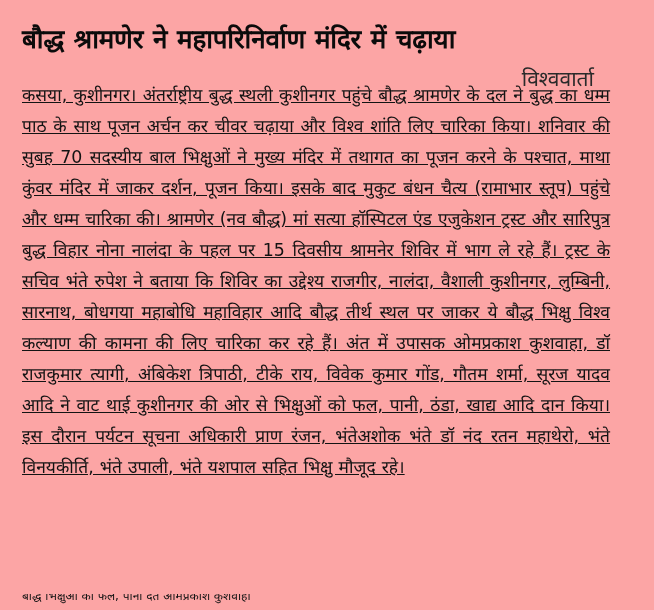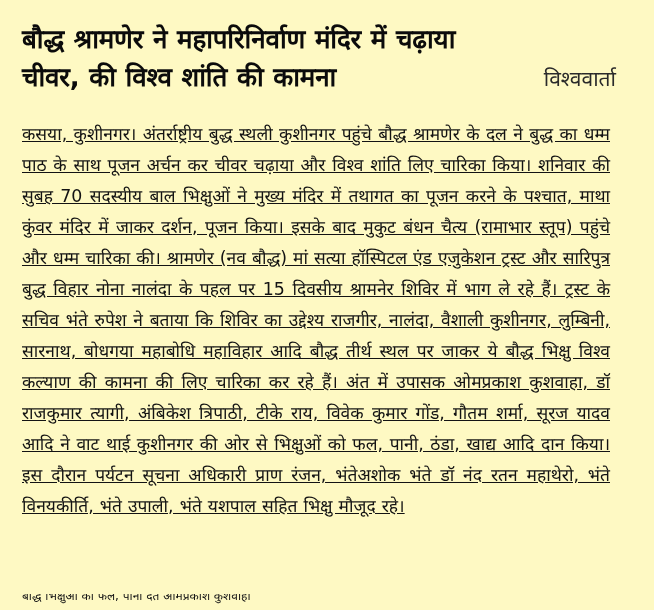--- a/index.html
+++ b/index.html
@@ -11,41 +11,41 @@
     width: 654px;
     height: 610px;
     overflow: hidden;
     font-family: "Liberation Serif", "DejaVu Serif", serif;
     color: #111111;
   }
   .page {
     position: relative;
     width: 654px;
     height: 610px;
-    background: #fef9c3;
+    background: #fca5a5;
     box-sizing: border-box;
     padding: 14px 22px 0 22px;
   }
   .headline {
     font-family: "DejaVu Sans", "Liberation Sans", sans-serif;
     font-weight: bold;
     font-size: 26px;
     line-height: 1.48;
     letter-spacing: -0.2px;
     color: #0b0b0b;
     margin: 6px 0 0 0;
     max-width: 575px;
     word-spacing: 1px;
   }
   .headline .ln {
     display: block;
   }
   .watermark {
     position: absolute;
-    right: 38px;
+    right: 60px;
     top: 64px;
     font-family: "DejaVu Sans", "Liberation Sans", sans-serif;
     font-size: 21px;
     color: #2a2a2a;
     letter-spacing: 0px;
   }
   .body-copy {
     margin-top: 22px;
     font-family: "DejaVu Sans", "Liberation Sans", sans-serif;
     font-size: 17.4px;
@@ -77,21 +77,20 @@
     margin-top: -8px;
   }
 </style>
 </head>
 <body>
 
 <div class="page">
 
   <h1 class="headline">
     <span class="ln">बौद्ध श्रामणेर ने महापरिनिर्वाण मंदिर में चढ़ाया</span>
-    <span class="ln">चीवर, की विश्व शांति की कामना</span>
   </h1>
 
   <div class="watermark">विश्ववार्ता</div>
 
   <div class="body-copy">
     <p>कसया, कुशीनगर। अंतर्राष्ट्रीय बुद्ध स्थली कुशीनगर पहुंचे बौद्ध श्रामणेर के दल ने बुद्ध का धम्म पाठ के साथ पूजन अर्चन कर चीवर चढ़ाया और विश्व शांति लिए चारिका किया। शनिवार की सुबह 70 सदस्यीय बाल भिक्षुओं ने मुख्य मंदिर में तथागत का पूजन करने के पश्चात, माथा कुंवर मंदिर में जाकर दर्शन, पूजन किया। इसके बाद मुकुट बंधन चैत्य (रामाभार स्तूप) पहुंचे और धम्म चारिका की। श्रामणेर (नव बौद्ध) मां सत्या हॉस्पिटल एंड एजुकेशन ट्रस्ट और सारिपुत्र बुद्ध विहार नोना नालंदा के पहल पर 15 दिवसीय श्रामनेर शिविर में भाग ले रहे हैं। ट्रस्ट के सचिव भंते रुपेश ने बताया कि शिविर का उद्देश्य राजगीर, नालंदा, वैशाली कुशीनगर, लुम्बिनी, सारनाथ, बोधगया महाबोधि महाविहार आदि बौद्ध तीर्थ स्थल पर जाकर ये बौद्ध भिक्षु विश्व कल्याण की कामना की लिए चारिका कर रहे हैं। अंत में उपासक ओमप्रकाश कुशवाहा, डॉ राजकुमार त्यागी, अंबिकेश त्रिपाठी, टीके राय, विवेक कुमार गोंड, गौतम शर्मा, सूरज यादव आदि ने वाट थाई कुशीनगर की ओर से भिक्षुओं को फल, पानी, ठंडा, खाद्य आदि दान किया। इस दौरान पर्यटन सूचना अधिकारी प्राण रंजन, भंतेअशोक भंते डॉ नंद रतन महाथेरो, भंते विनयकीर्ति, भंते उपाली, भंते यशपाल सहित भिक्षु मौजूद रहे।</p>
   </div>
 
   <div class="clip-bottom">
     <span>बौद्ध भिक्षुओं को फल, पानी देते ओमप्रकाश कुशवाहा</span>

